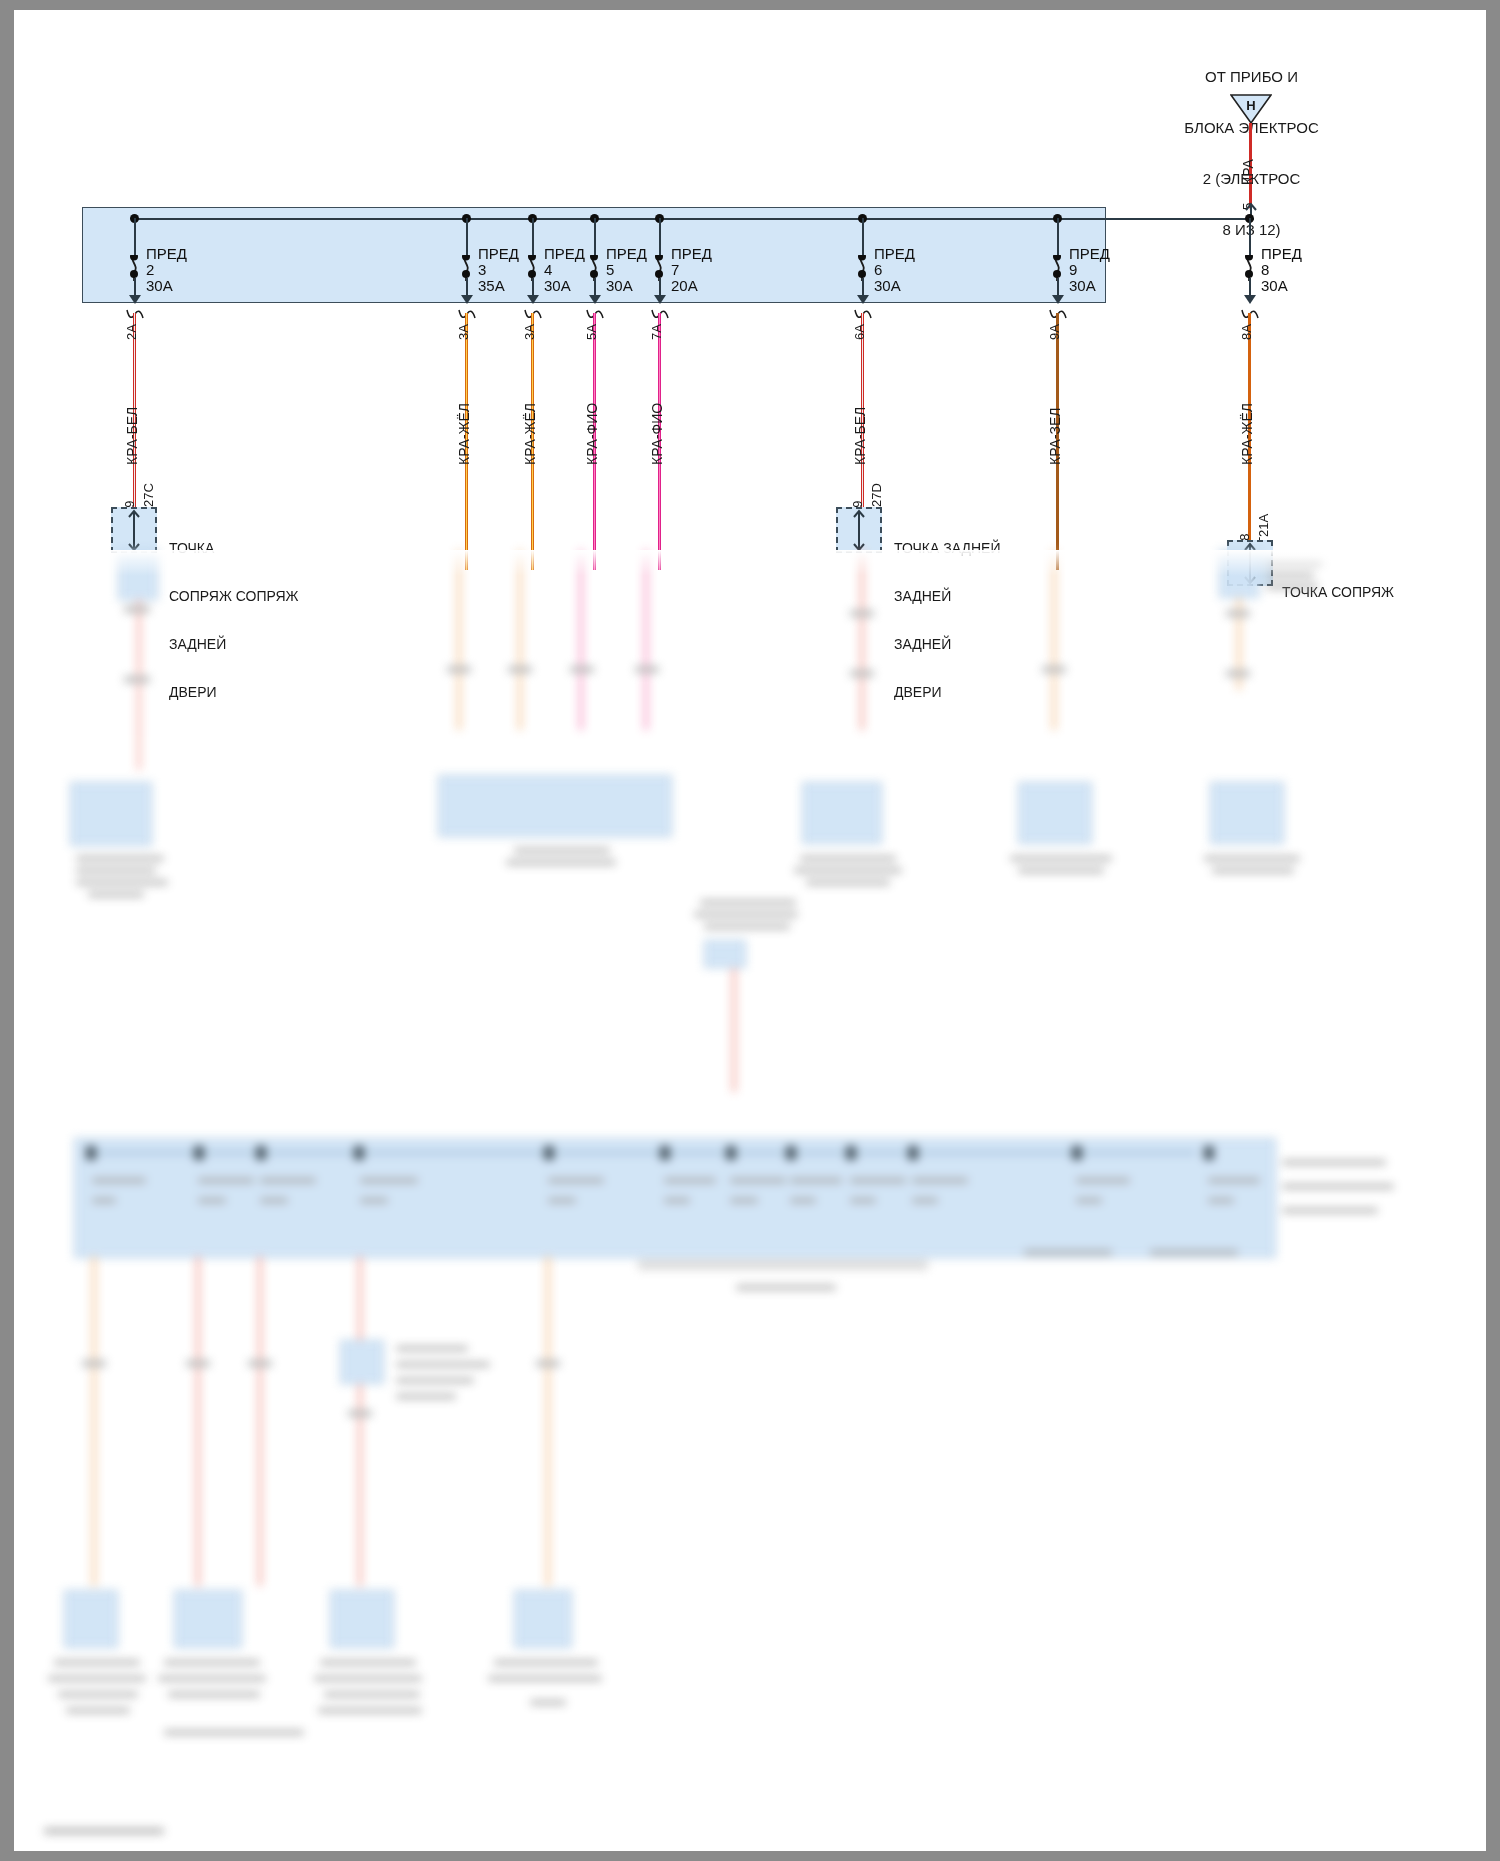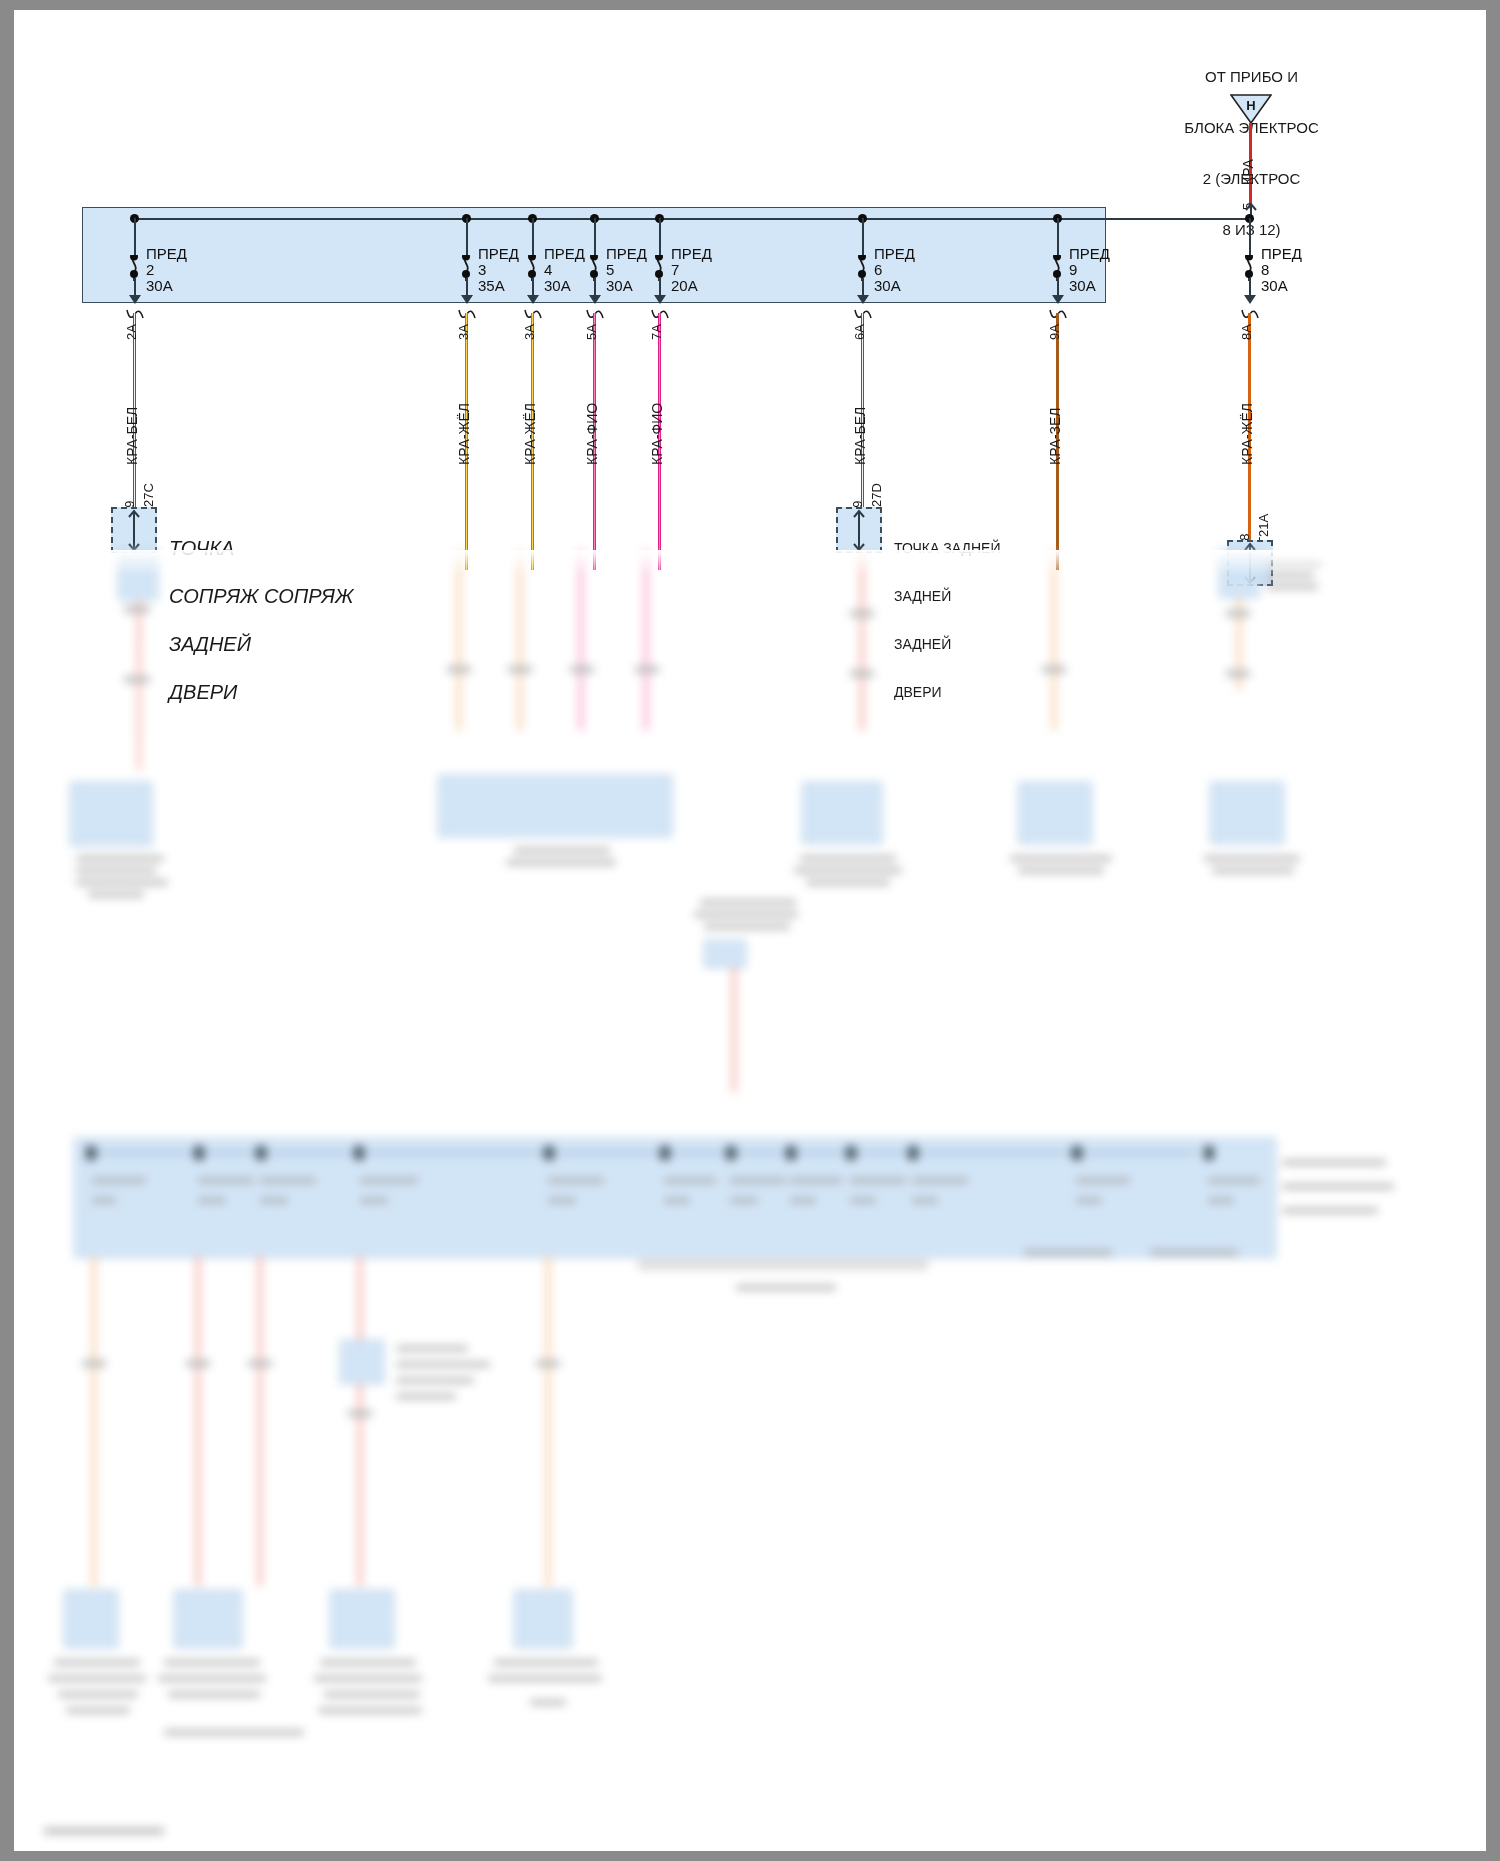--- a/index.html
+++ b/index.html
@@ -258,21 +258,21 @@
         <div class="vtxt" style="left: 1223px; top: 538px; font-size: 13px;">18</div>
         <div class="vtxt" style="left: 1242px; top: 535px; font-size: 13px;">T21A</div>
       </div>
 
     <div class="splice" style="left:97px;top:497px;"></div>
     <div style="position:absolute;left:108px;top:498px;">
       <svg width="24" height="44" viewBox="0 0 24 44">
         <path d="M12 42 L12 4 M7 9 L12 3 L17 9 M7 36 L12 42 L17 36" stroke="#2b3a45" stroke-width="2" fill="none"></path>
       </svg>
     </div>
-    <div class="txt" style="left:155px;top:498px;width:180px;font-size:20px;line-height:16px;font-style:italic;">
+    <div class="txt" style="left:155px;top:498px;width:180px;font-size:14px;line-height:16px;">
       <div>ТОЧКА</div>
       <div>СОПРЯЖ СОПРЯЖ</div>
       <div>ЗАДНЕЙ</div>
       <div>ДВЕРИ</div>
     </div>
 
     <div class="splice" style="left:822px;top:497px;"></div>
     <div style="position:absolute;left:833px;top:498px;">
       <svg width="24" height="44" viewBox="0 0 24 44">
         <path d="M12 42 L12 4 M7 9 L12 3 L17 9 M7 36 L12 42 L17 36" stroke="#2b3a45" stroke-width="2" fill="none"></path>
@@ -283,20 +283,23 @@
       <div>ЗАДНЕЙ</div>
       <div>ЗАДНЕЙ</div>
       <div>ДВЕРИ</div>
     </div>
 
     <div class="splice" style="left:1213px;top:530px;"></div>
     <div style="position:absolute;left:1224px;top:531px;">
       <svg width="24" height="44" viewBox="0 0 24 44">
         <path d="M12 42 L12 4 M7 9 L12 3 L17 9 M7 36 L12 42 L17 36" stroke="#2b3a45" stroke-width="2" fill="none"></path>
       </svg>
+    </div>
+    <div class="txt" style="left:1268px;top:540px;width:190px;font-size:14px;">
+      <div>ТОЧКА СОПРЯЖ</div>
     </div>
 
     <div id="blurred">
 
       <div class="bwire" style="left:123px;top:0;height:220px;background:linear-gradient(#f3a7a0,#f7b9b2);"></div>
       <div class="bwire" style="left:443px;top:0;height:180px;background:#f4c79a;"></div>
       <div class="bwire" style="left:504px;top:0;height:180px;background:#f4c79a;"></div>
       <div class="bwire" style="left:565px;top:0;height:180px;background:#f79ac3;"></div>
       <div class="bwire" style="left:630px;top:0;height:180px;background:#f79ac3;"></div>
       <div class="bwire" style="left:846px;top:0;height:180px;background:#f3a7a0;"></div>

